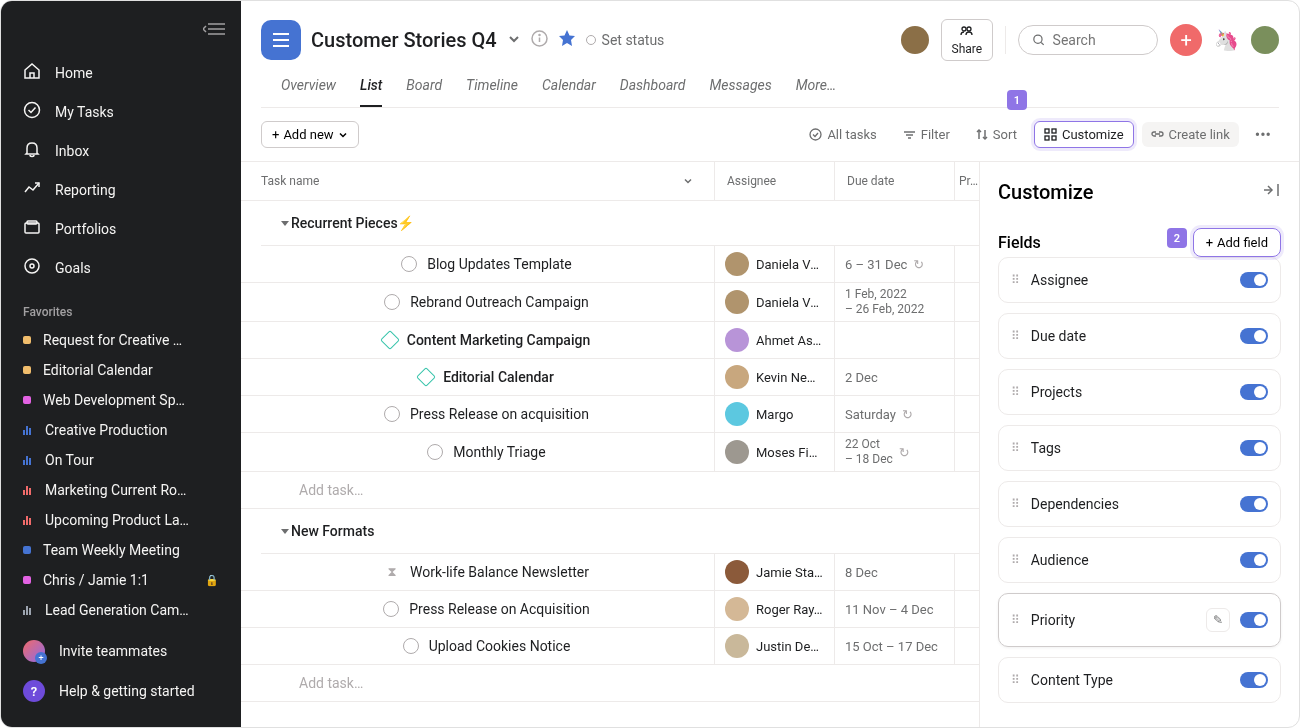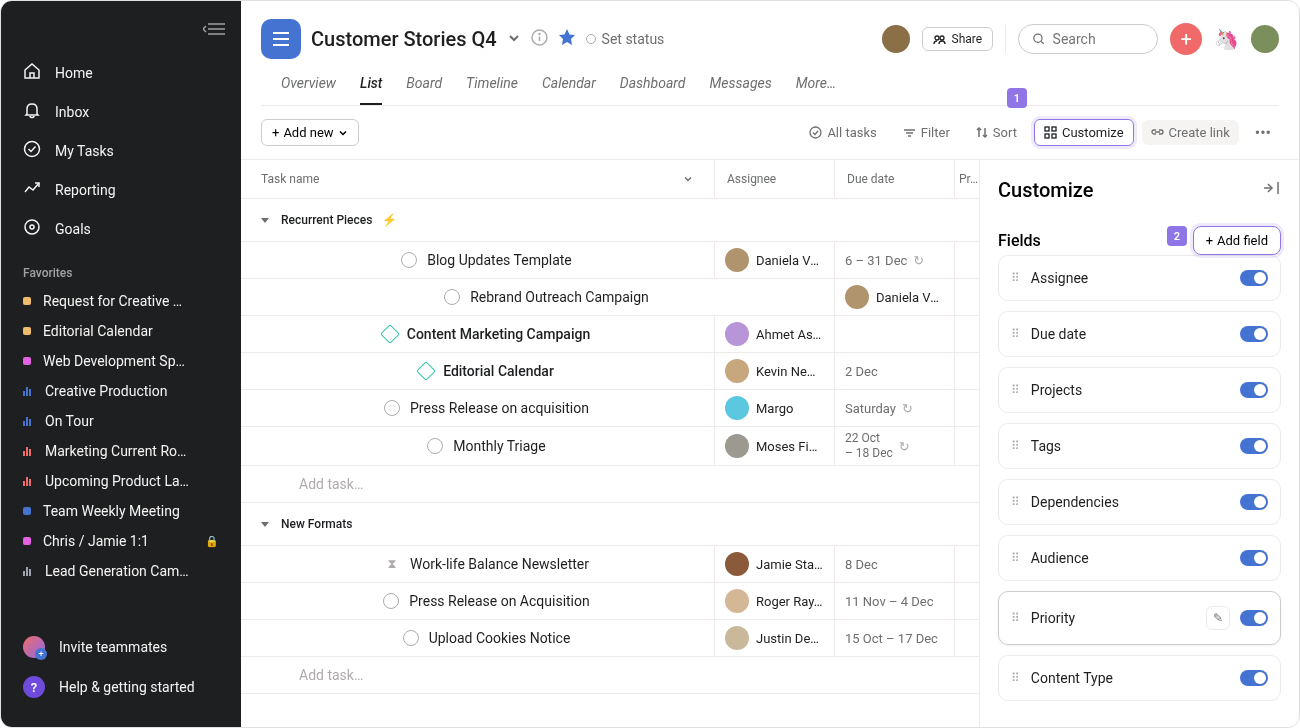--- a/index.html
+++ b/index.html
@@ -32,21 +32,21 @@
 .title-row { display:flex; align-items:center; gap:10px; }
 .proj-icon { width:40px; height:40px; background:#4573d2; border-radius:10px; display:flex; align-items:center; justify-content:center; color:#fff; }
 .title { font-size:20px; font-weight:500; color:#1e1f21; }
 .chev { color:#6d6e6f; cursor:pointer; }
 .info-ic { color:#afabac; cursor:pointer; }
 .star-ic { color:#4573d2; cursor:pointer; }
 .status { font-size:14px; color:#6d6e6f; cursor:pointer; display:flex; align-items:center; gap:6px; }
 .status::before { content:""; width:8px; height:8px; border:1px solid #afabac; border-radius:50%; }
 .header-right { margin-left:auto; display:flex; align-items:center; gap:12px; }
 .avatar { width:28px; height:28px; border-radius:50%; background:#8b6f47; background-size:cover; }
-.share-btn { border:1px solid #cfcbcb; border-radius:6px; padding:4px 10px; font-size:12px; display:flex; align-items:center; gap:6px; cursor:pointer; color:#1e1f21; }
+.share-btn { border:1px solid #cfcbcb; border-radius:6px; padding:4px 10px; font-size:12px; display:flex; align-items:center; gap:6px; cursor:pointer; color:#1e1f21;flex-direction:column; }
 .divider-v { width:1px; height:28px; background:#edeae9; }
 .search-box { border:1px solid #cfcbcb; border-radius:16px; padding:6px 14px; display:flex; align-items:center; gap:8px; color:#6d6e6f; width:140px; }
 .search-box input { border:none; outline:none; font-size:14px; width:100%; color:#6d6e6f; }
 .plus-btn { width:32px; height:32px; border-radius:50%; background:#f06a6a; color:#fff; display:flex; align-items:center; justify-content:center; font-size:20px; cursor:pointer; }
 .unicorn { font-size:20px; }
 
 .tabs { display:flex; gap:24px; padding:16px 20px 0; border-bottom:1px solid #edeae9; font-size:14px; color:#6d6e6f; }
 .tab { padding-bottom:12px; cursor:pointer;font-style:italic; }
 .tab.active { color:#1e1f21; border-bottom:2px solid #1e1f21; font-weight:500; }
 
@@ -61,21 +61,21 @@
 
 .content { display:flex; flex:1; overflow:hidden; border-top:1px solid #edeae9; }
 .list-area { flex:1; overflow-y:auto; }
 
 .col-headers { display:flex; border-bottom:1px solid #edeae9; font-size:12px; color:#6d6e6f; }
 .col-task { flex:1; padding:12px 20px; display:flex; align-items:center; justify-content:space-between; border-right:1px solid #edeae9; }
 .col-assignee { width:120px; padding:12px 12px; border-right:1px solid #edeae9; }
 .col-due { width:120px; padding:12px 12px; border-right:1px solid #edeae9; }
 .col-pr { width:24px; padding:12px 4px; overflow:hidden; }
 
-.section-row { display:flex; align-items:center; gap:10px; padding:14px 18px; font-size:12px; font-weight:500; color:#1e1f21; border-bottom:1px solid #edeae9; }
+.section-row { display:flex; align-items:center; padding:14px 18px; font-size:14px; font-weight:500; color:#1e1f21; border-bottom:1px solid #edeae9;margin-left:20px; }
 .section-caret { cursor:pointer; color:#6d6e6f; transform:rotate(0deg); }
 
 .task-row { display:flex; border-bottom:1px solid #edeae9; font-size:14px; min-height:37px; }
 .task-cell-name { flex:1; display:flex; align-items:center; gap:10px; padding:6px 20px 6px 38px; border-right:1px solid #edeae9; color:#1e1f21;justify-content:center; }
 .task-cell-name.bold { font-weight:500; }
 .check-circle { width:16px; height:16px; border:1.5px solid #afabac; border-radius:50%; flex-shrink:0; position:relative; }
 .check-circle.diamond { border-radius:2px; transform:rotate(45deg); border-color:#37c4ab; width:14px; height:14px; }
 .hourglass { width:16px; height:16px; display:flex; align-items:center; justify-content:center; color:#afabac; font-size:13px; }
 .task-cell-assignee { width:120px; display:flex; align-items:center; gap:7px; padding:4px 10px; border-right:1px solid #edeae9; overflow:hidden; }
 .sm-avatar { width:24px; height:24px; border-radius:50%; flex-shrink:0; }
@@ -121,37 +121,44 @@
     </div>
     <div class="nav-section" id="nav-list">
         <div class="nav-item">
      <span><svg width="18" height="18" viewBox="0 0 18 18" fill="none" stroke="currentColor" stroke-width="1.5">
               <path d="M2,8 L9,2 L16,8 L16,16 L2,16 Z M7,16 L7,11 L11,11 L11,16"></path>
             </svg></span>
      <span>Home</span>
         </div>
         <div class="nav-item">
      <span><svg width="18" height="18" viewBox="0 0 18 18" fill="none" stroke="currentColor" stroke-width="1.5">
-              <path d="M4,13 L4,8 C4,5 6,3 9,3 C12,3 14,5 14,8 L14,13 L15,14 L3,14 Z M7,15 C7,16 8,16.5 9,16.5 C10,16.5 11,16 11,15"></path>
-            </svg></span>
-     <span>Inbox</span>
-        </div>
-        <div class="nav-item">
-     <span><svg width="18" height="18" viewBox="0 0 18 18" fill="none" stroke="currentColor" stroke-width="1.5">
               <circle cx="9" cy="9" r="7.5"></circle>
               <polyline points="5.5,9 8,11.5 12.5,6.5"></polyline>
             </svg></span>
      <span>My Tasks</span>
+        </div>
+        <div class="nav-item">
+     <span><svg width="18" height="18" viewBox="0 0 18 18" fill="none" stroke="currentColor" stroke-width="1.5">
+              <path d="M4,13 L4,8 C4,5 6,3 9,3 C12,3 14,5 14,8 L14,13 L15,14 L3,14 Z M7,15 C7,16 8,16.5 9,16.5 C10,16.5 11,16 11,15"></path>
+            </svg></span>
+     <span>Inbox</span>
         </div>
         <div class="nav-item">
      <span><svg width="18" height="18" viewBox="0 0 18 18" fill="none" stroke="currentColor" stroke-width="1.5">
               <polyline points="2,13 6,8 10,11 16,4"></polyline>
               <polyline points="12,4 16,4 16,8"></polyline>
             </svg></span>
      <span>Reporting</span>
+        </div>
+        <div class="nav-item">
+     <span><svg width="18" height="18" viewBox="0 0 18 18" fill="none" stroke="currentColor" stroke-width="1.5">
+              <rect x="2" y="5" width="14" height="10" rx="1"></rect>
+              <rect x="4" y="3" width="10" height="3" rx="1"></rect>
+            </svg></span>
+     <span>Portfolios</span>
         </div>
         <div class="nav-item">
      <span><svg width="18" height="18" viewBox="0 0 18 18" fill="none" stroke="currentColor" stroke-width="1.5">
               <circle cx="9" cy="9" r="7"></circle>
               <circle cx="9" cy="9" r="2"></circle>
             </svg></span>
      <span>Goals</span>
         </div>
       </div>
     <div class="fav-header">Favorites</div>
@@ -385,20 +392,23 @@
             </div>
             <div class="task-row">
       <div class="task-cell-name ">
                 <span class="check-circle"></span>
                 <span>Rebrand Outreach Campaign</span>
               </div>
       <div class="task-cell-assignee">
                 <span class="sm-avatar" style="background:#b0946d"></span>
                 <span class="assignee-name">Daniela Var…</span>
               </div>
+      <div class="task-cell-due">
+                <div class="two-line">1 Feb, 2022<br>– 26 Feb, 2022</div>
+              </div>
       <div class="task-cell-pr"></div>
             </div>
             <div class="task-row">
       <div class="task-cell-name bold">
                 <span class="check-circle diamond"></span>
                 <span>Content Marketing Campaign</span>
               </div>
       <div class="task-cell-assignee">
                 <span class="sm-avatar" style="background:#b894d8"></span>
                 <span class="assignee-name">Ahmet Aslan</span>

